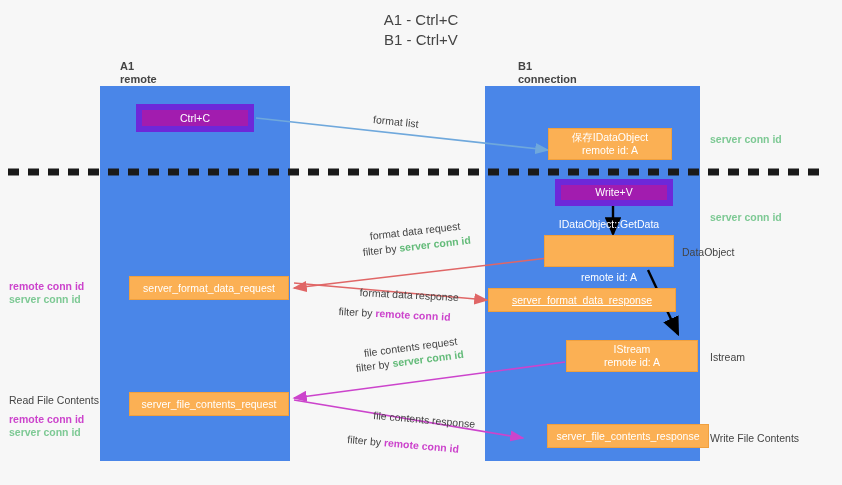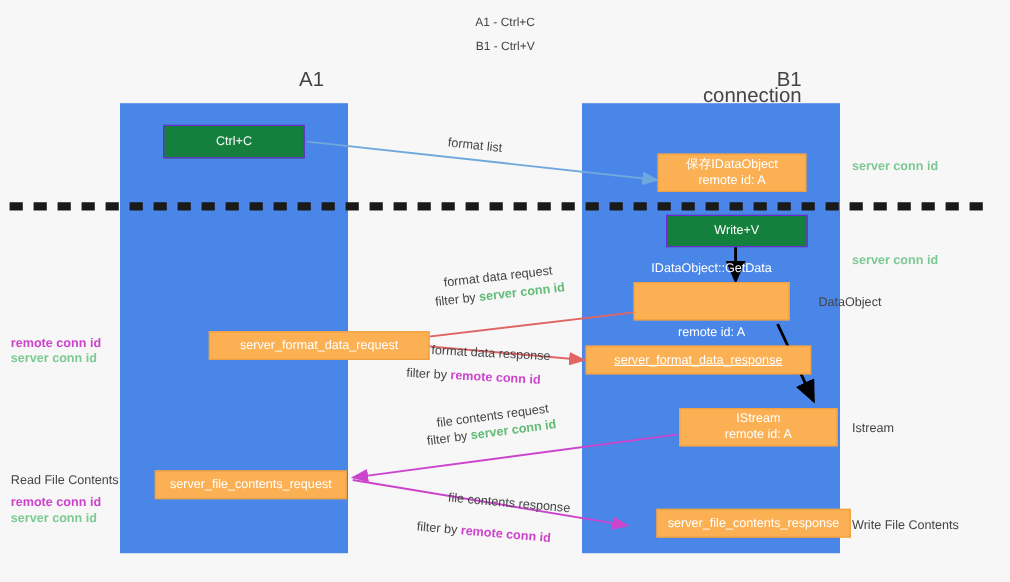--- a/index.html
+++ b/index.html
@@ -4,27 +4,27 @@
 <style>
   html,body{margin:0;padding:0;}
   body{
     width:842px;height:485px;
     background:#f7f7f7;
     font-family:"Liberation Sans","DejaVu Sans",sans-serif;
     overflow:hidden;position:relative;
   }
   #stage{position:absolute;left:0;top:0;width:842px;height:485px;}
   .lane{position:absolute;background:#4a86e8;}
-  .lane-head{position:absolute;text-align:right;color:#444;font-size:17px;line-height:13px;}
+  .lane-head{position:absolute;text-align:left;color:#444;font-size:11px;line-height:13px;font-weight:bold;}
   .title{position:absolute;left:0;top:10px;width:842px;text-align:center;
-         color:#444;font-size:10px;line-height:20px;}
+         color:#444;font-size:15px;line-height:20px;}
   .box{position:absolute;box-sizing:border-box;display:flex;flex-direction:column;
        align-items:center;justify-content:center;color:#fff;font-size:10.5px;line-height:13px;
        text-align:center;}
-  .box.green{background:#15803d;border:1px solid #6d28d9;}
+  .box.green{background:#a21caf;border:6px solid #6d28d9;}
   .box.orange{background:#fbb054;border:1px solid #f0a03e;}
   .lbl{position:absolute;color:#444;font-size:10.5px;line-height:14px;white-space:nowrap;}
   .lbl .green-t{color:#63bb79;font-weight:bold;}
   .lbl .mag-t{color:#cc44cc;font-weight:bold;}
   .side{position:absolute;font-size:10.5px;line-height:14px;white-space:nowrap;}
   .side .g{color:#7dc994;font-weight:bold;}
   .side .m{color:#cc44cc;font-weight:bold;}
   .side .plain{color:#444;}
   svg{position:absolute;left:0;top:0;width:842px;height:485px;overflow:visible;}
   .rot{transform-origin:left top;}
@@ -34,20 +34,21 @@
 
 <div id="stage">
 
   <div class="title">
     <div>A1 - Ctrl+C</div>
     <div>B1 - Ctrl+V</div>
   </div>
 
   <div class="lane-head" style="left:120px;top:60px;width:150px;">
     <div>A1</div>
+    <div>remote</div>
   </div>
   <div class="lane-head" style="left:518px;top:60px;width:150px;">
     <div>B1</div>
     <div>connection</div>
   </div>
 
   <div class="lane" style="left:100px;top:86px;width:190px;height:375px;"></div>
   <div class="lane" style="left:485px;top:86px;width:215px;height:375px;"></div>
 
   <svg viewBox="0 0 842 485">
@@ -89,26 +90,26 @@
 
   <div class="box orange" style="left:548px;top:128px;width:124px;height:32px;justify-content:center;">
     <span>保存IDataObject</span>
     <span>remote id: A</span>
   </div>
 
   <div class="box green" style="left:555px;top:179px;width:118px;height:27px;">
     <span>Write+V</span>
   </div>
 
-  <div class="box orange" style="left:528px;top:235px;width:130px;height:32px;gap:40px;">
+  <div class="box orange" style="left:544px;top:235px;width:130px;height:32px;gap:40px;">
     <span>IDataObject::GetData</span>
     <span>remote id: A</span>
   </div>
 
-  <div class="box orange" style="left:129px;top:276px;width:184px;height:24px;margin-left:45px;">
+  <div class="box orange" style="left:129px;top:276px;width:160px;height:24px;">
     <span>server_format_data_request</span>
   </div>
 
   <div class="box orange" style="left:488px;top:288px;width:188px;height:24px;text-decoration:underline;">
     <span>server_format_data_response</span>
   </div>
 
   <div class="box orange" style="left:566px;top:340px;width:132px;height:32px;">
     <span>IStream</span>
     <span>remote id: A</span>

